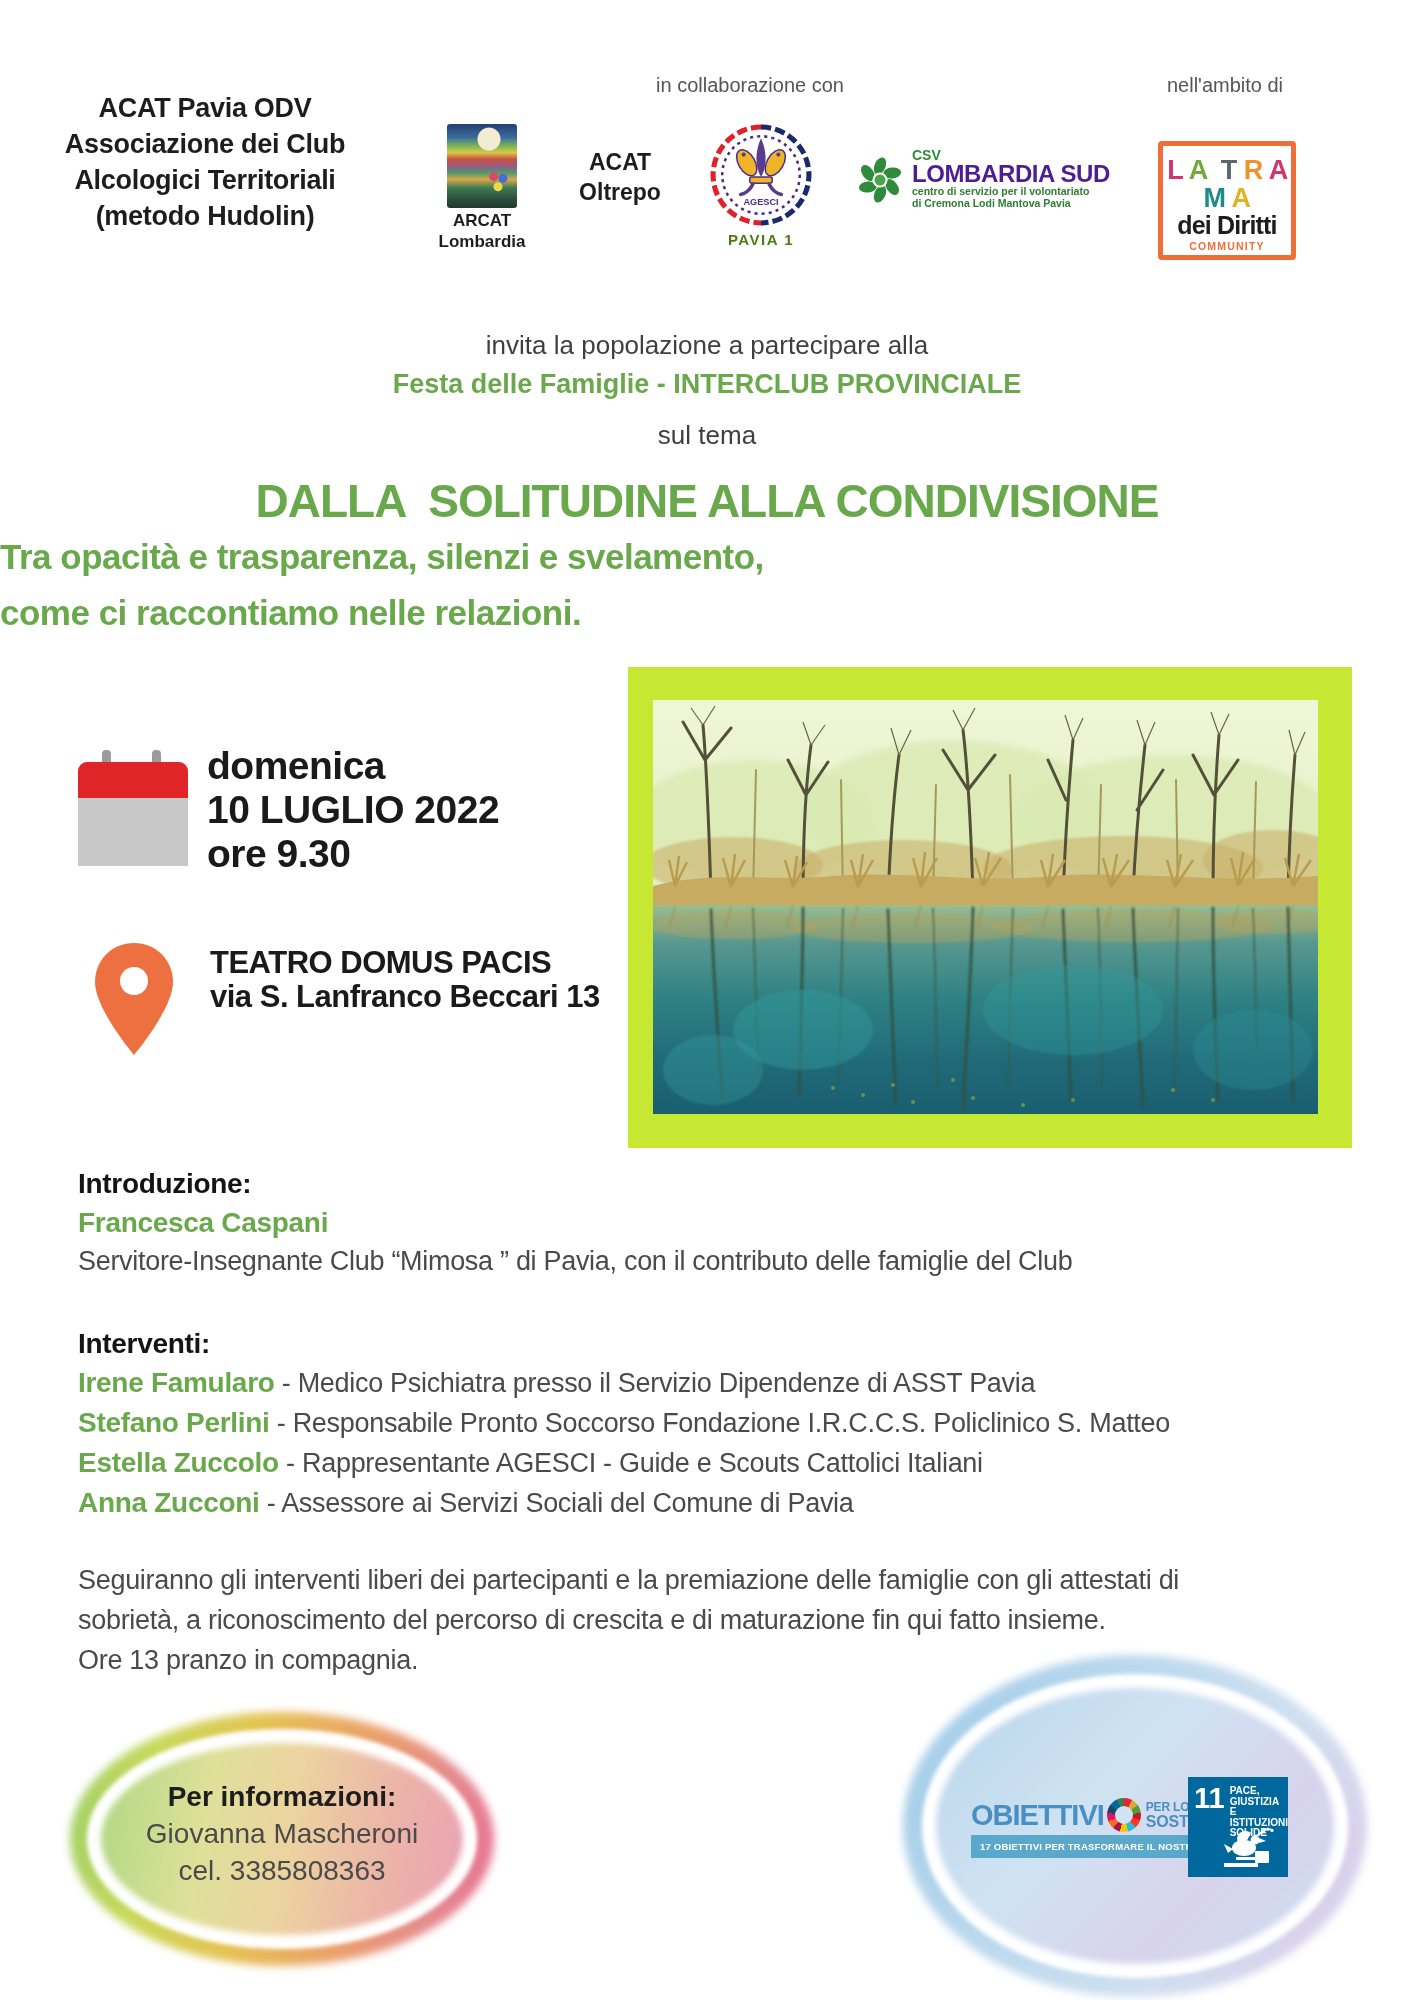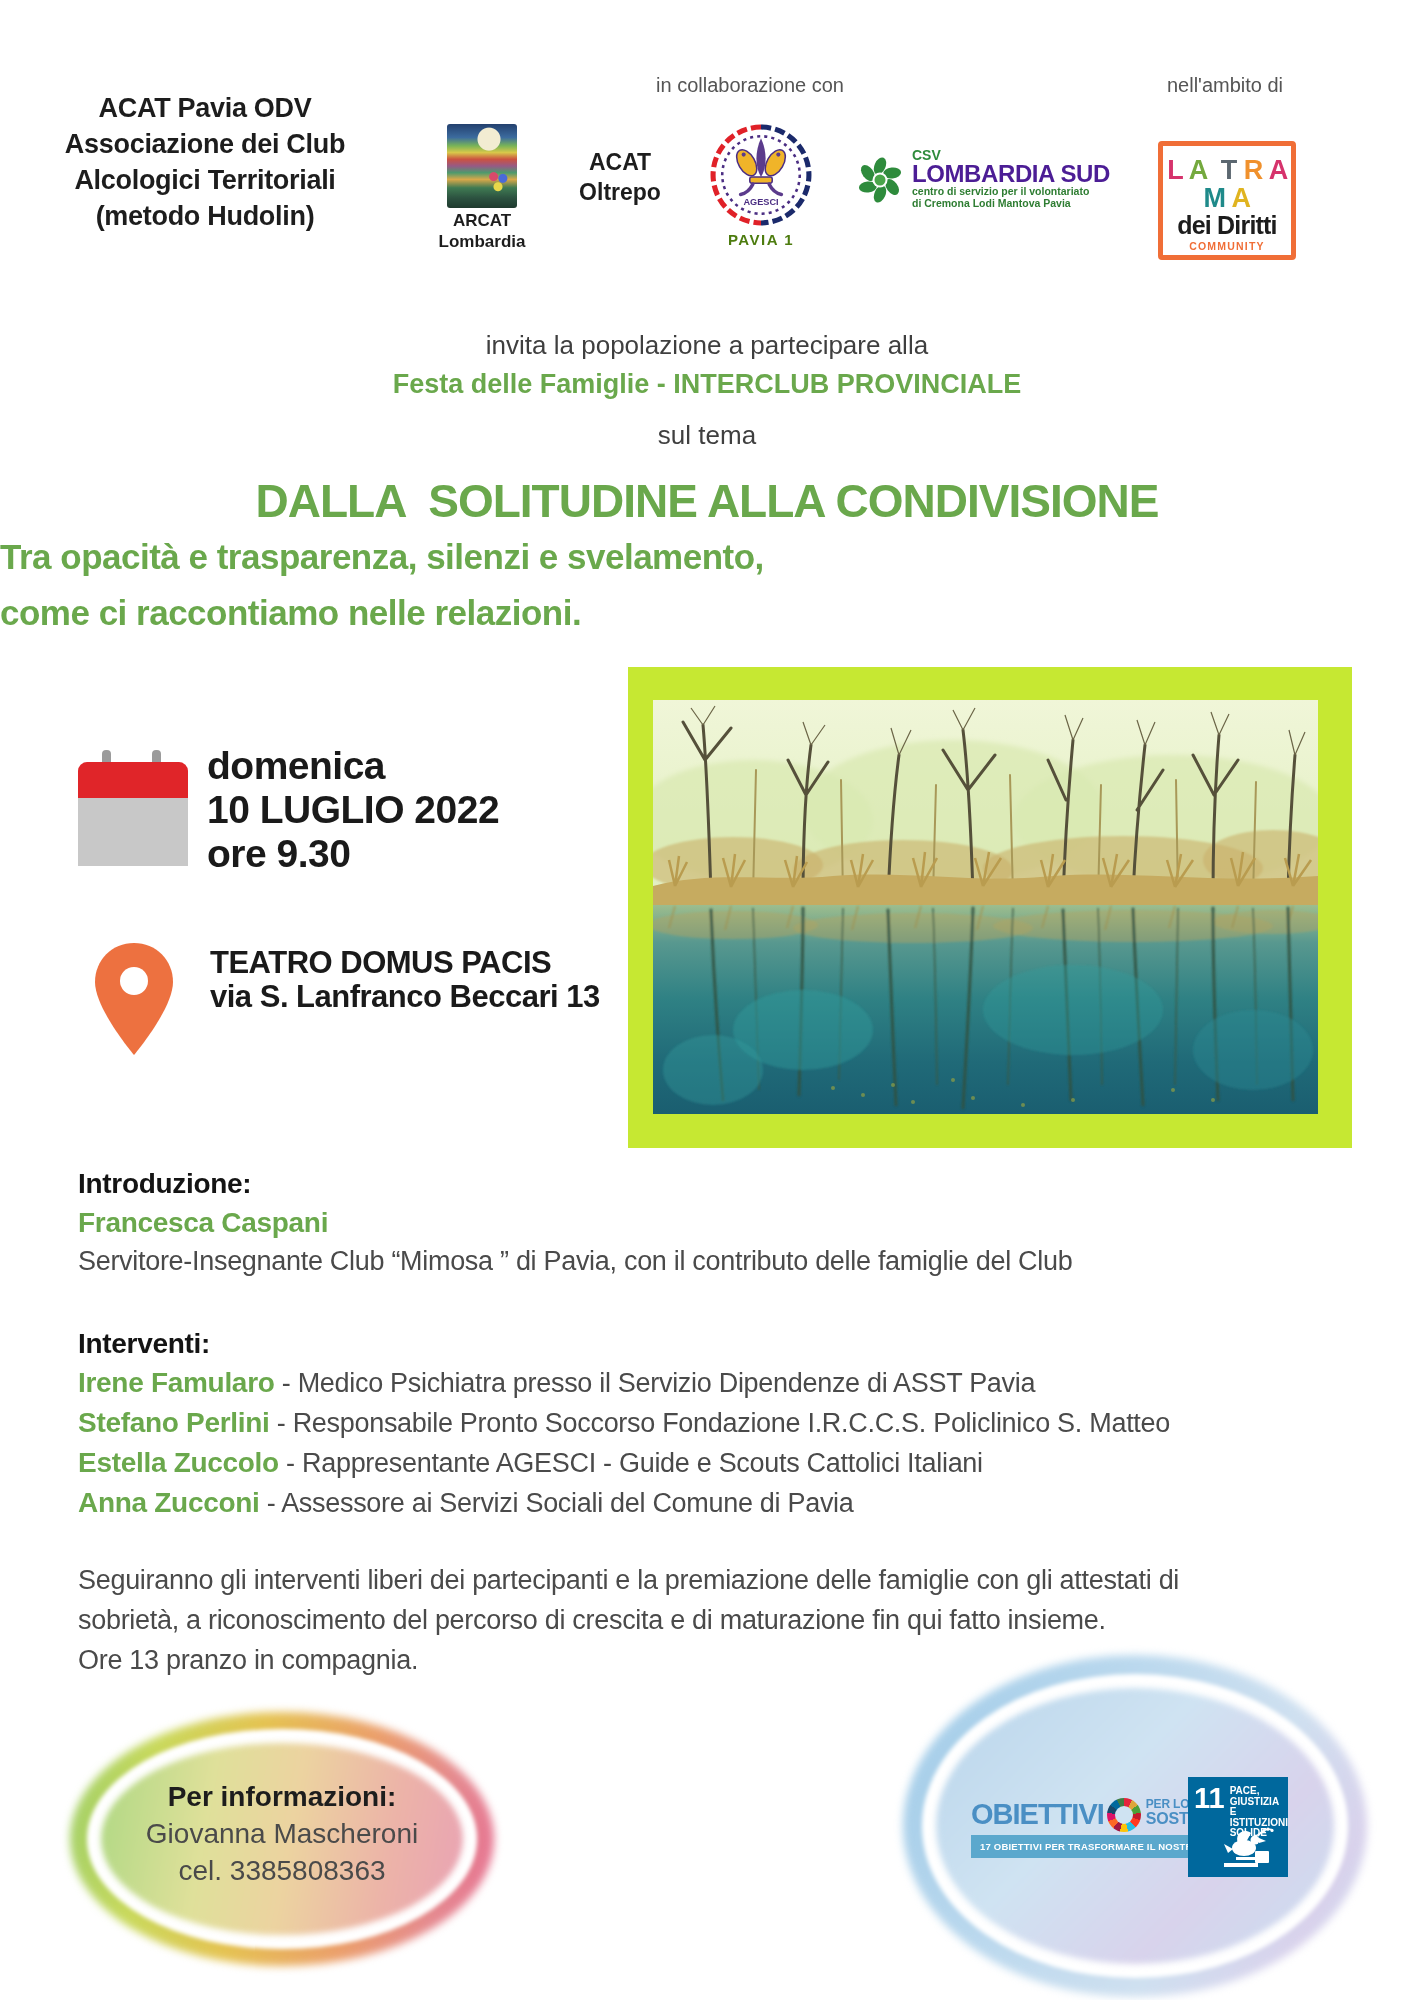--- a/index.html
+++ b/index.html
@@ -91,21 +91,21 @@
     justify-content:center;margin-top:-12px;line-height:37px;font-size:28px;color:#4a4a4a;}
   .contact-text .h{font-weight:bold;color:#1d1d1d;}
 
   .blob-right{left:903px;top:1655px;width:464px;height:342px;}
   .br-outer{position:absolute;inset:0;border-radius:50%;filter:blur(4px);
     background:linear-gradient(120deg,#9fcbe8 0%,#bcd9ee 38%,#cfe0f0 65%,#d9d2ec 85%,#c3dcef 100%);}
   .br-white{position:absolute;inset:19px;border-radius:50%;background:#fff;filter:blur(2px);}
   .br-inner{position:absolute;inset:33px;border-radius:50%;filter:blur(3px);
     background:linear-gradient(135deg,#b9d5eb 0%,#cfe3f2 40%,#d8d3ec 70%,#cadef0 100%);}
 
-  .sdg-row{position:absolute;left:68px;top:143px;display:flex;}
+  .sdg-row{position:absolute;left:68px;top:143px;display:flex;align-items:center;}
   .sdg-word{font-size:29px;font-weight:bold;color:#4a8fc4;letter-spacing:-1px;}
   .sdg-wheel{width:34px;height:34px;border-radius:50%;margin:0 5px 0 3px;position:relative;
     background:conic-gradient(#e5243b 0 8%,#dda63a 8% 15%,#4c9f38 15% 23%,#c5192d 23% 30%,
       #ff3a21 30% 38%,#26bde2 38% 46%,#fcc30b 46% 54%,#a21942 54% 61%,#fd6925 61% 69%,
       #dd1367 69% 77%,#19486a 77% 85%,#00689d 85% 93%,#3f7e44 93% 100%);}
   .sdg-wheel::after{content:"";position:absolute;inset:8px;border-radius:50%;background:#cfe3f2;}
   .sdg-stack{display:flex;flex-direction:column;}
   .sdg-s1{font-size:12px;font-weight:bold;color:#4a8fc4;line-height:13px;letter-spacing:-0.2px;}
   .sdg-s2{font-size:16px;font-weight:bold;color:#4a8fc4;line-height:16px;letter-spacing:-0.2px;}
   .sdg-banner{position:absolute;left:68px;top:180px;width:238px;height:23px;background:#5ba8cd;

